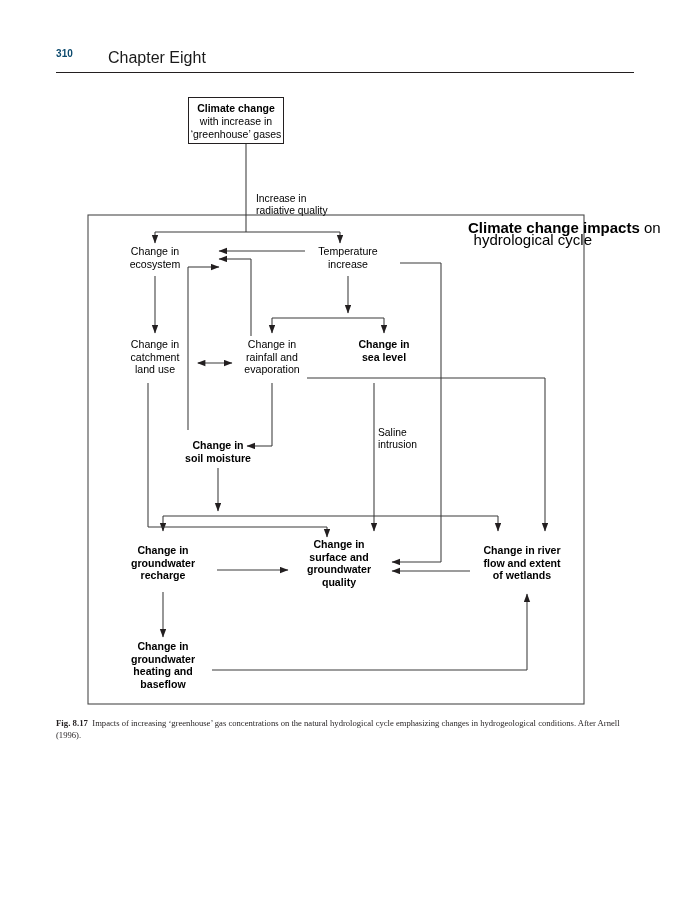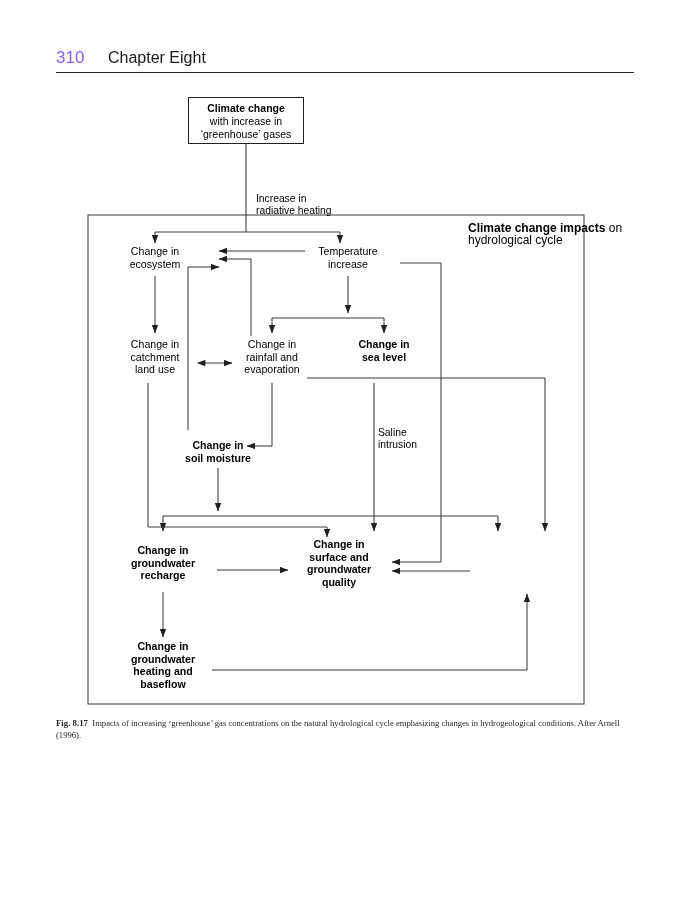--- a/index.html
+++ b/index.html
@@ -26,24 +26,24 @@
     position: absolute;
     left: 56px;
     top: 48px;
     width: 580px;
     height: 26px;
   }
   .folio {
     position: absolute;
     left: 0;
     top: 0;
-    font-size: 17px;
-    font-weight: normal;
+    font-size: 10px;
+    font-weight: bold;
     letter-spacing: 0.1px;
-    color: #8b5cf6;
+    color: #0c4a6e;
   }
   .chapter-title {
     position: absolute;
     left: 52px;
     top: 1px;
     font-size: 16px;
     font-weight: normal;
     color: #1a1a1a;
   }
   .header-rule {
@@ -79,31 +79,31 @@
   .edge-label {
     position: absolute;
     text-align: center;
     font-size: 10.3px;
     line-height: 12.4px;
     color: #000;
     white-space: nowrap;
   }
   .corner-label {
     position: absolute;
-    text-align: left;
-    font-size: 12px;
+    text-align: right;
+    font-size: 15px;
     line-height: 12.4px;
     white-space: nowrap;
   }
   .corner-label .strong { font-weight: bold; }
   .topbox {
     position: absolute;
     left: 188px;
     top: 97px;
-    width: 116px;
+    width: 96px;
     height: 47px;
     border: 1.1px solid #231f20;
     box-sizing: border-box;
     text-align: center;
     font-size: 10.5px;
     line-height: 12.8px;
     padding-top: 4px;
     background: #fff;
   }
   .topbox .ttl { font-weight: bold; }
@@ -212,21 +212,21 @@
       <div>‘greenhouse’ gases</div>
     </div>
 
     <div class="corner-label" style="left:468px; top:222px; width:124px;">
       <div><span class="strong">Climate change impacts</span><span> on</span></div>
       <div>hydrological cycle</div>
     </div>
 
     <div class="edge-label" style="left:256px; top:193px; width:150px; text-align:left;">
       <div>Increase in</div>
-      <div>radiative heating</div>
+      <div>radiative quality</div>
     </div>
 
     <div class="edge-label" style="left:378px; top:427px; width:80px; text-align:left;">
       <div>Saline</div>
       <div>intrusion</div>
     </div>
 
     <div class="node" style="left:105px; top:245px; width:100px;">
       <div>Change in</div>
       <div>ecosystem</div>
@@ -265,20 +265,25 @@
       <div>recharge</div>
     </div>
 
     <div class="node bold" style="left:289px; top:538px; width:100px;">
       <div>Change in</div>
       <div>surface and</div>
       <div>groundwater</div>
       <div>quality</div>
     </div>
 
+    <div class="node bold" style="left:461px; top:544px; width:122px;">
+      <div>Change in river</div>
+      <div>flow and extent</div>
+      <div>of wetlands</div>
+    </div>
 
     <div class="node bold" style="left:113px; top:640px; width:100px;">
       <div>Change in</div>
       <div>groundwater</div>
       <div>heating and</div>
       <div>baseflow</div>
     </div>
 
   </div>
 

